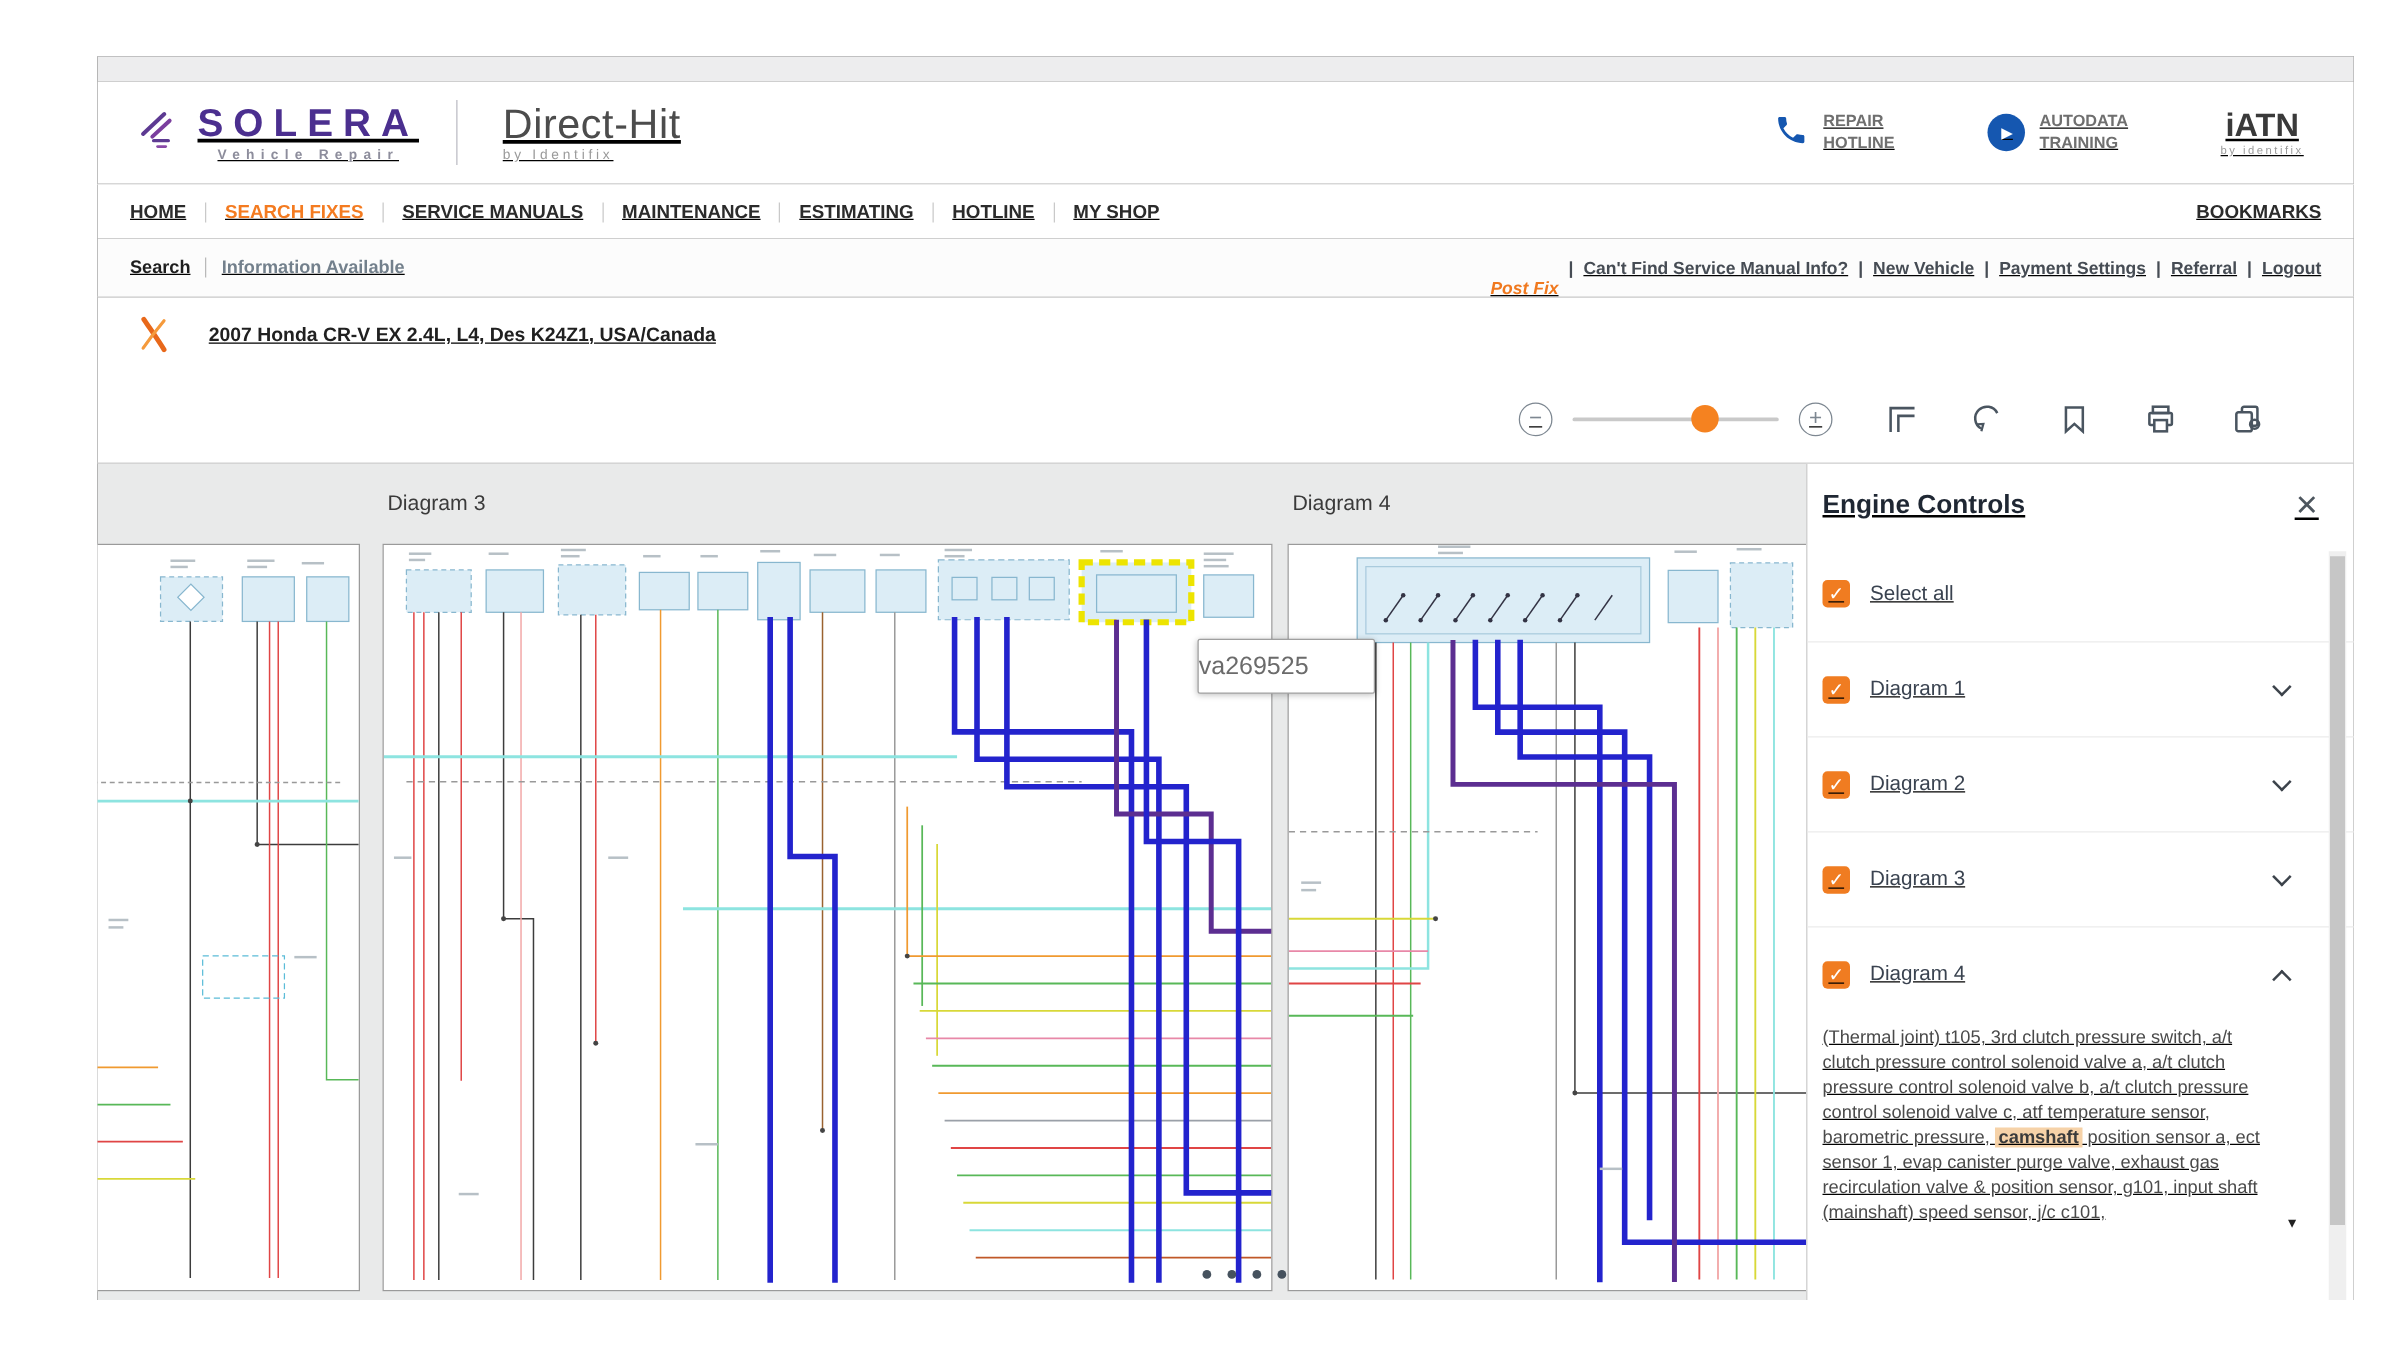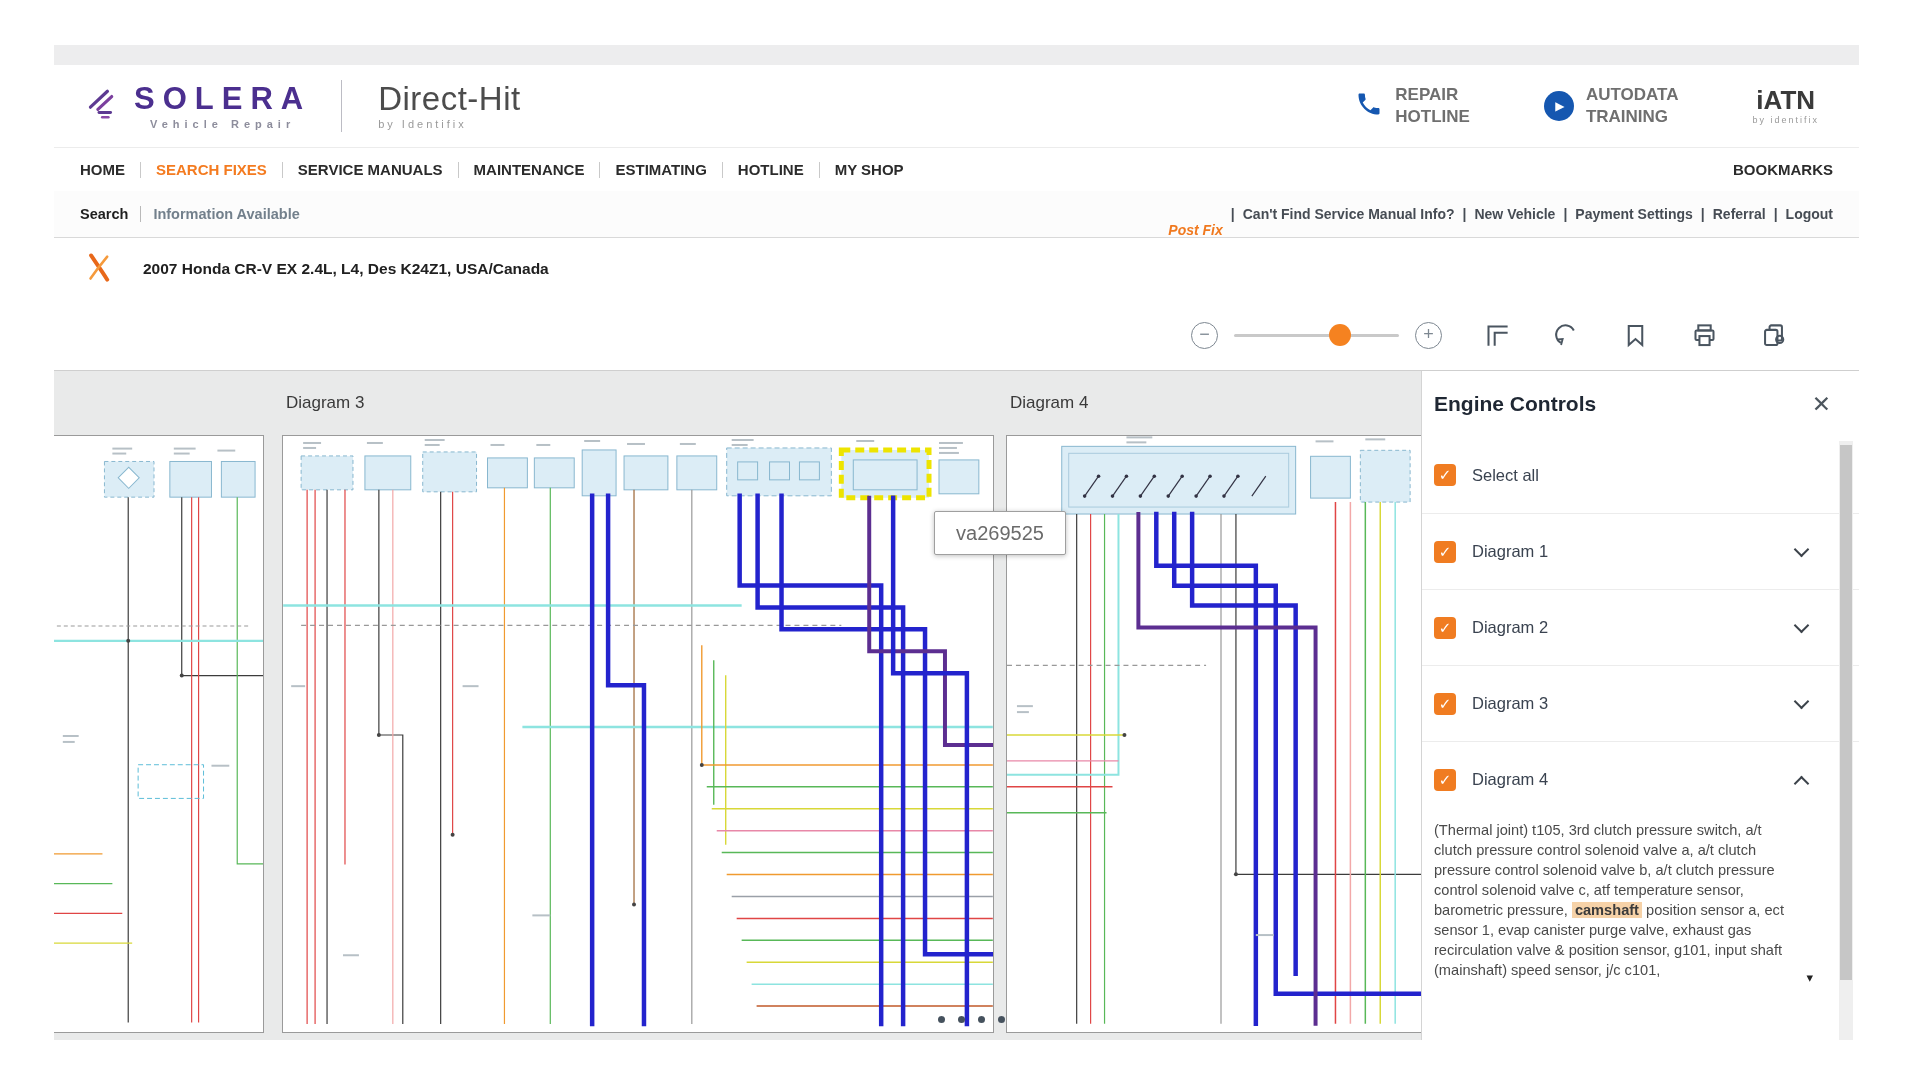--- a/index.html
+++ b/index.html
@@ -1,34 +1,34 @@
 <!DOCTYPE html>
 <html><head>
 <meta charset="utf-8">
 <style>
   * { margin:0; padding:0; box-sizing:border-box; }
   html,body { width:1920px; height:1080px; background:#fff; overflow:hidden;
     font-family:"Liberation Sans","DejaVu Sans",sans-serif; }
 
-  .card { position:absolute; left:54px; top:45px; width:1805px; height:995px; background:#000000; }
+  .card { position:absolute; left:78px; top:45px; width:1805px; height:995px; background:#000000;text-decoration:underline; }
   .top-strip { height:20px; background:#ededee; }
 
   
   .header { height:82px; display:flex; align-items:center; padding:0 26px; background:#fff; }
   .brand { display:flex; align-items:center; gap:14px; }
   .solera-block { display:flex; flex-direction:column; align-items:center; }
   .solera-word { font-size:31px; font-weight:800; letter-spacing:8px; color:#4b2f8f; line-height:1; }
   .solera-tag  { font-size:11px; font-weight:600; letter-spacing:5px; color:#8d8d9c; margin-top:4px; }
   .brand-divider { width:1px; height:52px; background:#bcbcc4; margin:0 22px 0 16px; }
   .product-block { display:flex; flex-direction:column; }
   .product-name { font-size:33px; font-weight:500; color:#4c4c4c; letter-spacing:.5px; line-height:1; }
   .product-tag  { font-size:11px; color:#9a9a9a; letter-spacing:3px; margin-top:3px; }
   .top-actions { margin-left:auto; display:flex; align-items:center; gap:74px; padding-right:14px; }
   .action { display:flex; align-items:center; gap:12px; cursor:pointer; }
-  .action-label { font-size:17px; font-weight:700; color:#6f6f6f; line-height:1.3; }
+  .action-label { font-size:13px; font-weight:700; color:#6f6f6f; line-height:1.3; }
   .play-circle { width:30px; height:30px; border-radius:50%; background:#1557b0; color:#fff;
     display:flex; align-items:center; justify-content:center; font-size:12px; padding-left:2px; }
   .iatn-block { display:flex; flex-direction:column; align-items:center; }
   .iatn-word { font-size:26px; font-weight:700; color:#3a3a3a; line-height:1; }
   .iatn-sub  { font-size:9px; color:#9a9a9a; letter-spacing:2px; margin-top:2px; }
 
   
   .mainnav { height:44px; display:flex; align-items:center; padding:0 26px; border-top:1px solid #ececec; background:#fff; }
   .nav-item { font-size:15px; font-weight:700; color:#2b2b2b; cursor:pointer; white-space:nowrap; }
   .nav-item.active { color:#f47b20; }
@@ -67,23 +67,23 @@
   .workspace { height:669px; display:flex; }
   .canvas { position:relative; flex:1; background:#e9eaea; overflow:hidden; }
   .diagram-label { position:absolute; top:22px; font-size:17px; color:#3a3a3a; }
   .lbl-d3 { left:232px; } .lbl-d4 { left:956px; }
   .dpanel { position:absolute; top:64px; height:598px; background:#fff; border:1px solid #9a9a9a; }
   .panel-left  { left:-12px; width:222px; }
   .panel-d3 { left:228px; width:712px; }
   .panel-d4 { left:952px; width:430px; }
   .dpanel svg { width:100%; height:100%; display:block; }
 
-  .tooltip { position:absolute; left:880px; top:140px; width:132px; height:44px; background:#fff;
+  .tooltip { position:absolute; left:880px; top:140px; width:142px; height:44px; background:#fff;
     border:1px solid #9f9f9f; border-radius:2px; box-shadow:0 1px 5px rgba(0,0,0,.25);
-    display:flex; align-items:center; justify-content:center; font-size:20px; color:#6b6b6b; }
+    display:flex; align-items:center; font-size:20px; color:#6b6b6b; }
 
   .dots { position:absolute; left:884px; top:645px; display:flex; gap:13px; }
   .dot { width:7px; height:7px; border-radius:50%; background:#46525e; cursor:pointer; }
 
   
   .sidepanel { position:relative; width:438px; background:#fff; border-left:1px solid #d4d4d4; }
   .sp-header { height:66px; display:flex; align-items:center; justify-content:space-between;
     padding:0 28px 0 12px; }
   .sp-title { font-size:21px; font-weight:700; color:#1f2733; }
   .sp-close { font-size:23px; color:#4d565e; cursor:pointer; line-height:1; }

